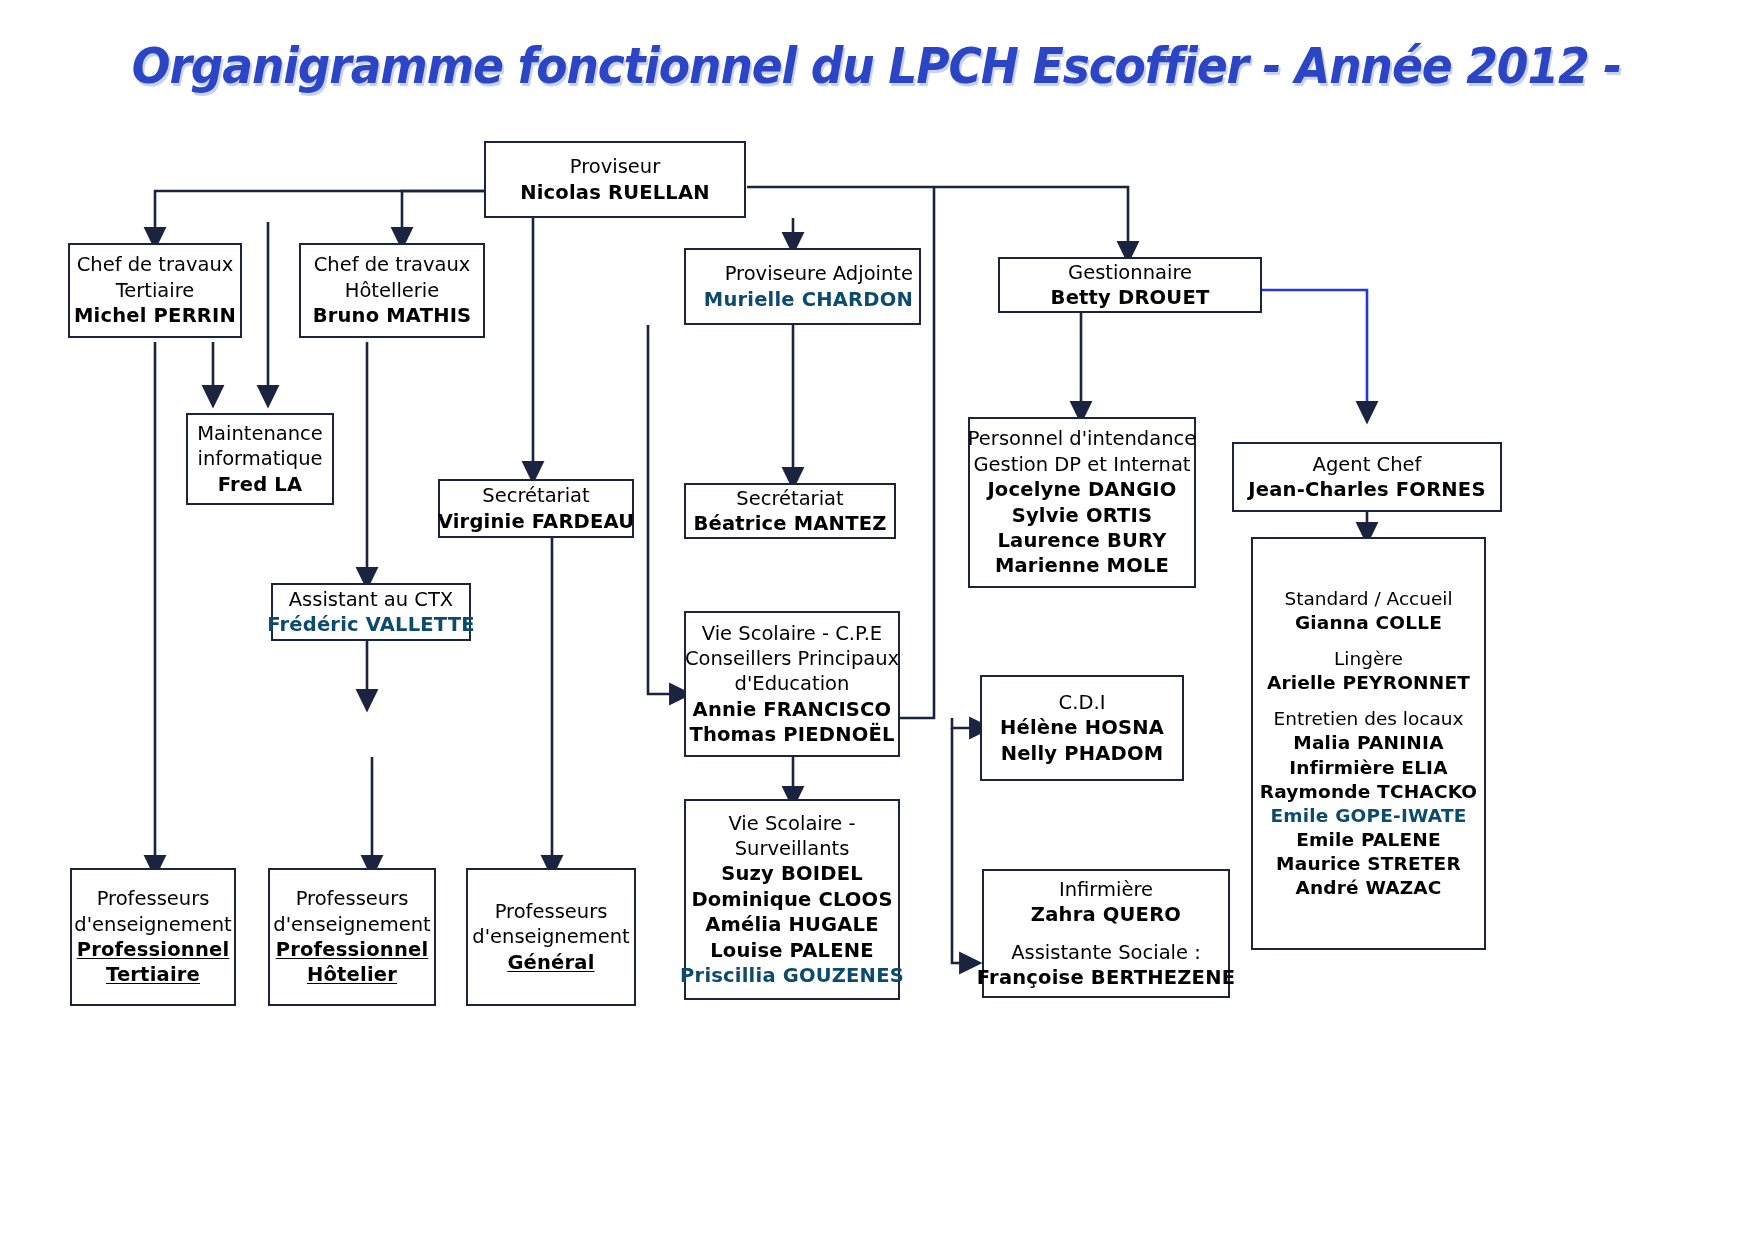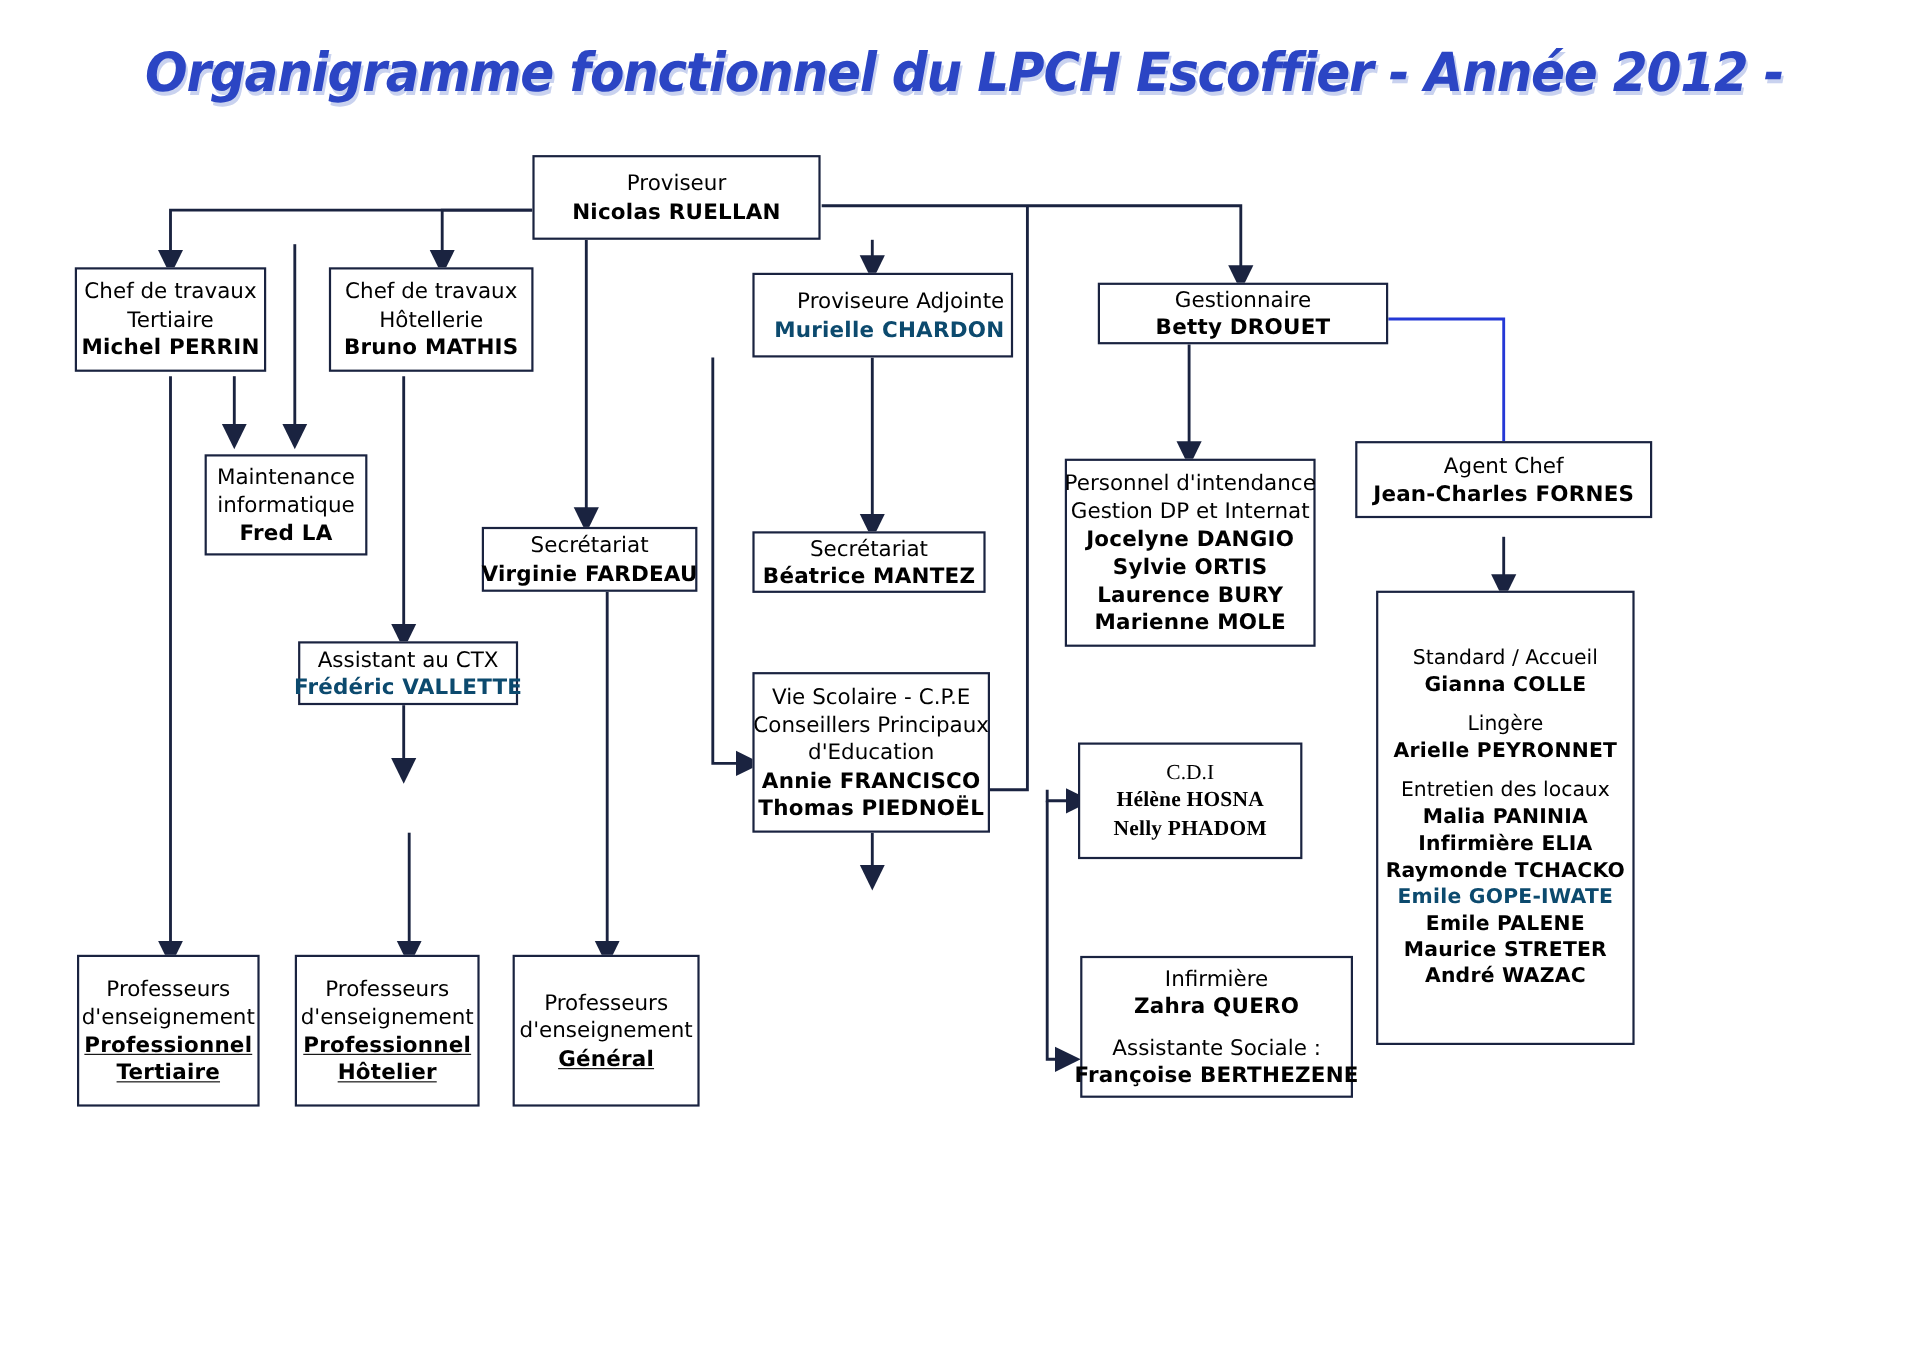--- a/index.html
+++ b/index.html
@@ -163,45 +163,54 @@
 
   <div class="node" style="left:968px;top:417px;width:228px;height:171px;">
     <span class="ln role">Personnel d'intendance</span>
     <span class="ln role">Gestion DP et Internat</span>
     <span class="ln name">Jocelyne DANGIO</span>
     <span class="ln name">Sylvie ORTIS</span>
     <span class="ln name">Laurence BURY</span>
     <span class="ln name">Marienne MOLE</span>
   </div>
 
-  <div class="node" style="left:1232px;top:401px;width:270px;height:70px;">
+  <div class="node" style="left:1232px;top:442px;width:270px;height:70px;">
     <span class="ln role">Agent Chef</span>
     <span class="ln name">Jean-Charles FORNES</span>
   </div>
 
   <div class="node" style="left:271px;top:583px;width:200px;height:58px;">
     <span class="ln role">Assistant au CTX</span>
     <span class="ln name blue">Frédéric VALLETTE</span>
   </div>
 
 
   <div class="node" style="left:684px;top:611px;width:216px;height:146px;">
     <span class="ln role">Vie Scolaire - C.P.E</span>
     <span class="ln role">Conseillers Principaux</span>
     <span class="ln role">d'Education</span>
     <span class="ln name">Annie FRANCISCO</span>
     <span class="ln name">Thomas PIEDNOËL</span>
   </div>
 
-  <div class="node" style="left:980px;top:675px;width:204px;height:106px;font-family:Liberation Serif, serif;">
+  <div class="node" style="left:980px;top:675px;width:204px;height:106px;">
     <span class="ln role">C.D.I</span>
     <span class="ln name">Hélène HOSNA</span>
     <span class="ln name">Nelly PHADOM</span>
   </div>
 
+  <div class="node" style="left:684px;top:799px;width:216px;height:201px;">
+    <span class="ln role">Vie Scolaire -</span>
+    <span class="ln role">Surveillants</span>
+    <span class="ln name">Suzy  BOIDEL</span>
+    <span class="ln name">Dominique CLOOS</span>
+    <span class="ln name">Amélia HUGALE</span>
+    <span class="ln name">Louise PALENE</span>
+    <span class="ln name blue">Priscillia GOUZENES</span>
+  </div>
 
   <div class="node" style="left:982px;top:869px;width:248px;height:129px;">
     <span class="ln role">Infirmière</span>
     <span class="ln name">Zahra QUERO</span>
     <span class="sp"></span>
     <span class="ln role">Assistante Sociale :</span>
     <span class="ln name">Françoise BERTHEZENE</span>
   </div>
 
   <div class="node small" style="left:1251px;top:537px;width:235px;height:413px;">

